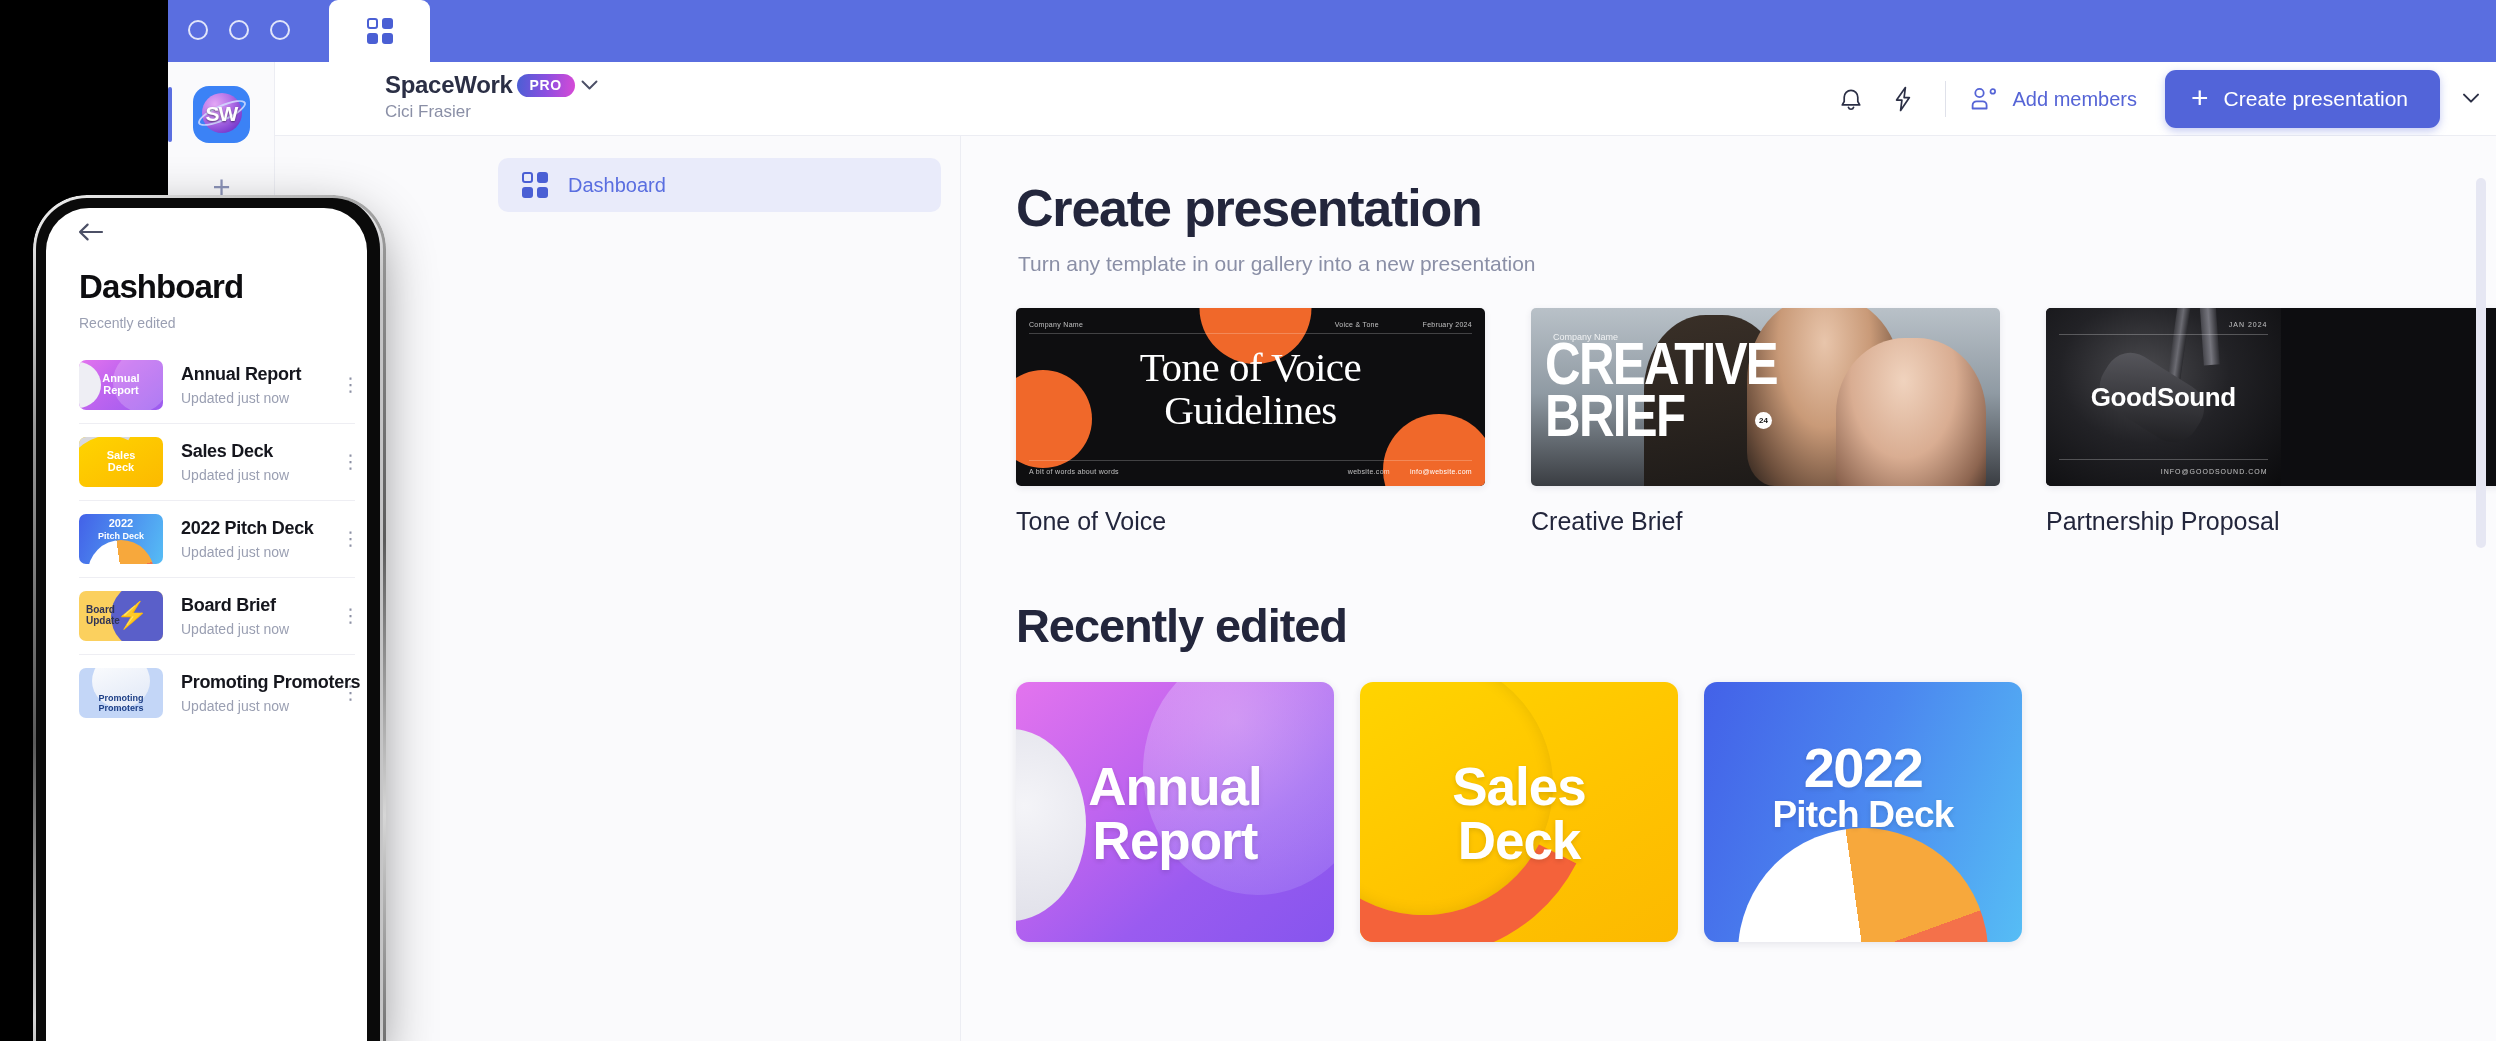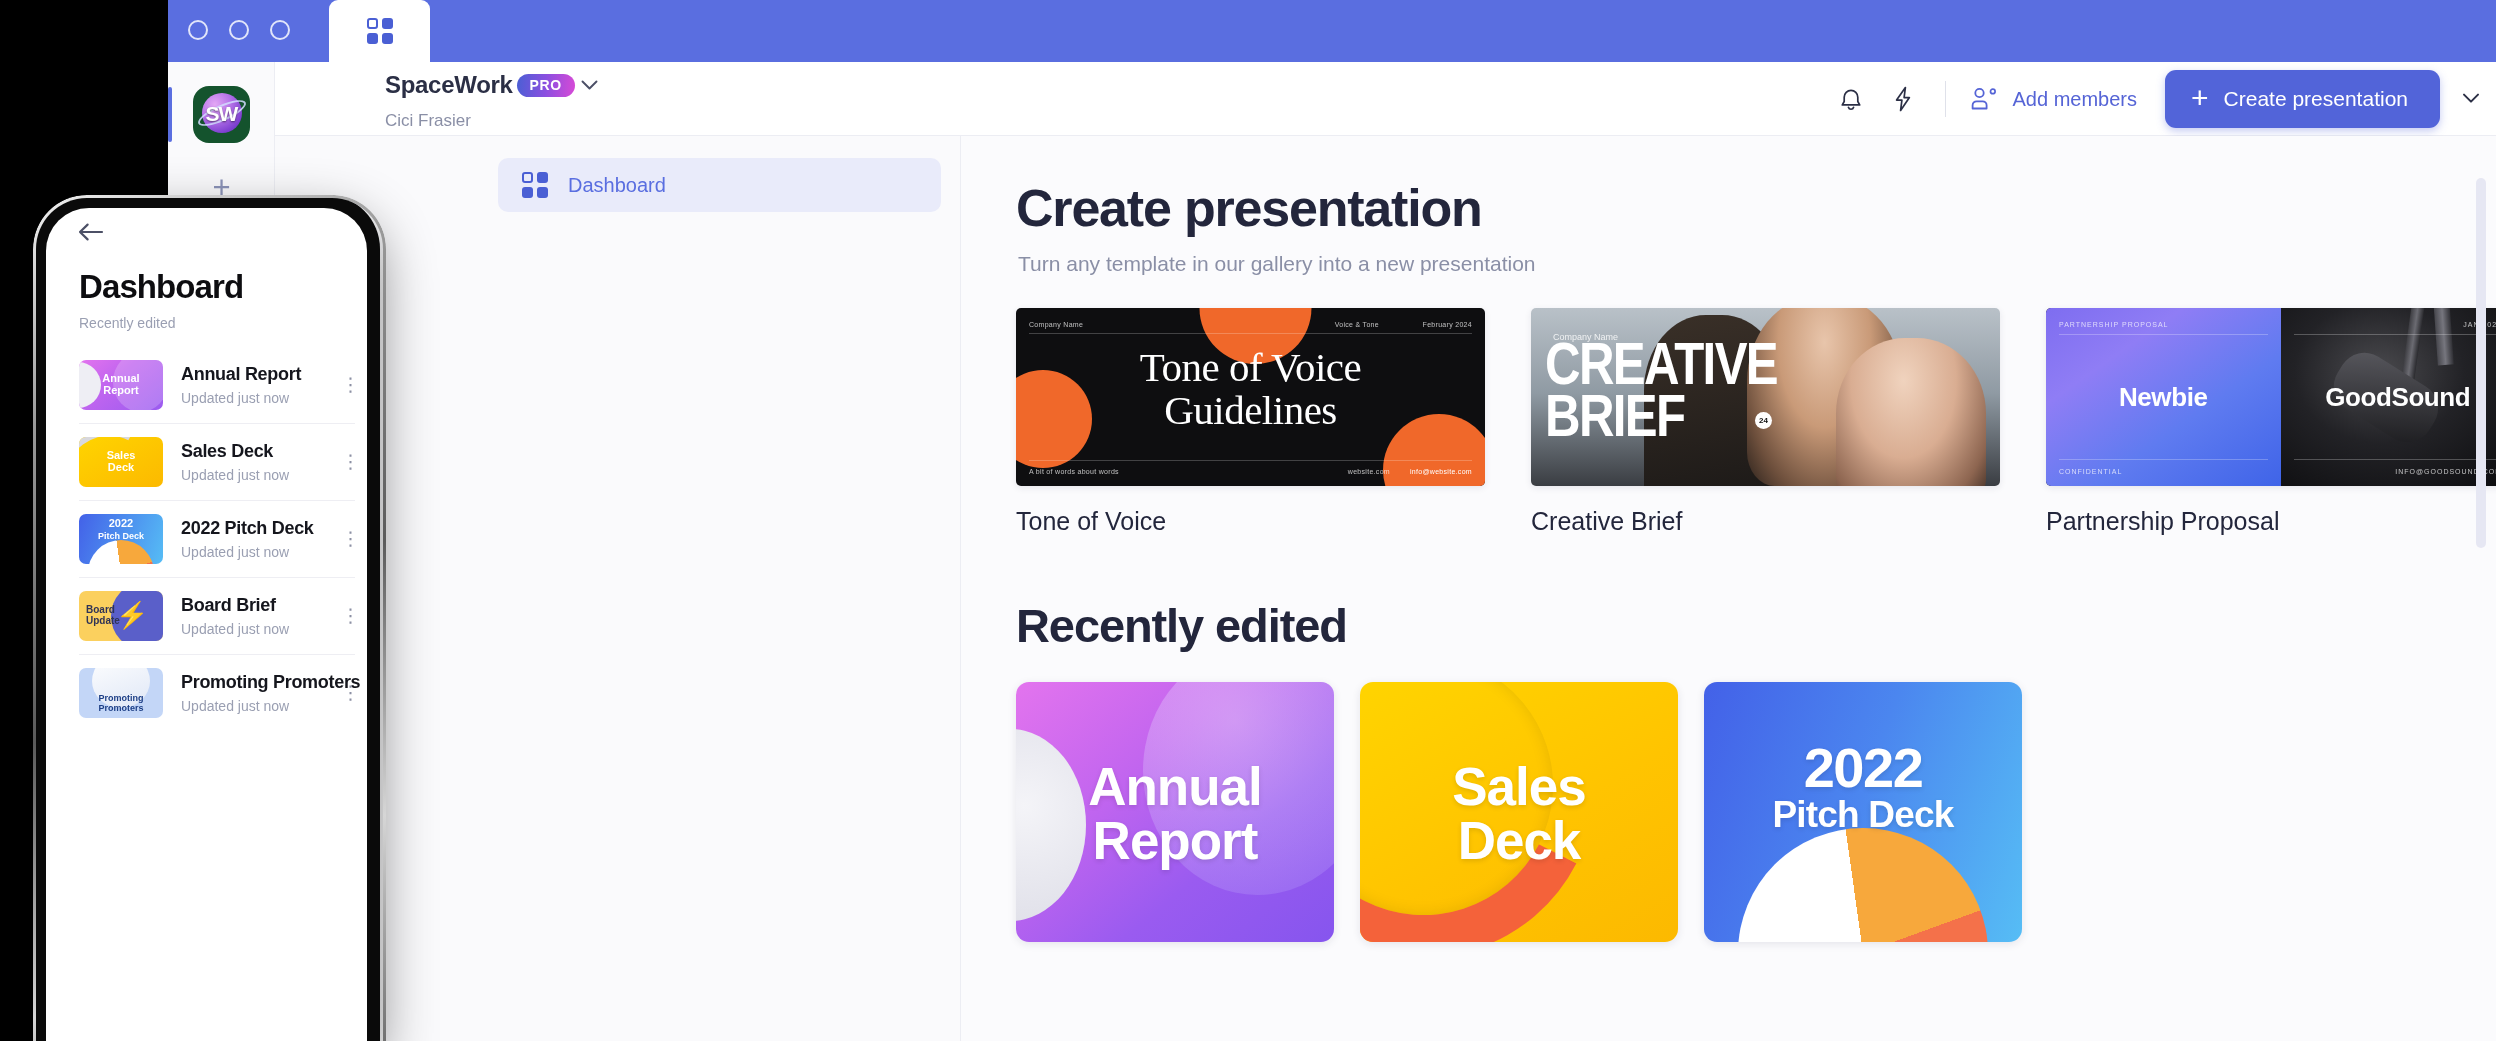--- a/index.html
+++ b/index.html
@@ -56,21 +56,21 @@
     background: #fafafc;
     border-right: 1px solid #ecedf3;
   }
   #rail-active-bar {
     position: absolute; left: 0px; top: 25px; width: 4px; height: 55px;
     border-radius: 3px; background: #5a6ee0;
   }
   #workspace-avatar {
     position: absolute; left: 25px; top: 24px;
     width: 57px; height: 57px; border-radius: 16px;
-    background: #14532d;
+    background: #3b82f6;
     overflow: hidden;
   }
   #workspace-avatar .planet {
     position: absolute; left: 9px; top: 7px; width: 40px; height: 40px;
     border-radius: 50%;
     background: radial-gradient(circle at 32% 28%, #e3a7f5 0%, #b573e8 40%, #7d3fd0 75%, #5a2ba8 100%);
   }
   #workspace-avatar .ring {
     position: absolute; left: 3px; top: 19px; width: 52px; height: 16px;
     border: 2px solid rgba(210,220,255,.85);
@@ -98,21 +98,21 @@
   }
   #ws-title-wrap { position: absolute; left: 110px; top: 9px; }
   #ws-title-row { display: flex; align-items: center; gap: 4px; }
   #ws-name { font-size: 24px; font-weight: bold; color: #2b2f45; letter-spacing: -.3px; }
   #pro-badge {
     display: inline-block; padding: 3px 13px 4px; border-radius: 999px;
     background: linear-gradient(95deg, #4a5fd4 0%, #8b4fe0 50%, #d84ad6 100%);
     color: #fff; font-size: 14px; font-weight: bold; letter-spacing: .6px;
   }
   #ws-chevron { color: #4b4f66; font-size: 15px; margin-left: 2px; }
-  #ws-owner { font-size: 17px; color: #8a8fa6; margin-top: 12px; }
+  #ws-owner { font-size: 17px; color: #8a8fa6; margin-top: 3px; }
 
   #header-actions {
     position: absolute; right: 16px; top: 0; height: 74px;
     display: flex; align-items: center; gap: 0;
   }
   .hdr-icon-btn {
     width: 52px; height: 52px; display: flex; align-items: center; justify-content: center;
     color: #2b2f45;
   }
   #hdr-divider { width: 1px; height: 36px; background: #dfe1ea; margin: 0 16px; }
@@ -499,27 +499,20 @@
             <span>CREATIVE</span><br>
             <span>BRIEF</span>
           </span>
           <span class="deg">24</span>
         </div>
         <div class="tpl-label">Creative Brief</div>
       </div>
 
       <div class="tpl">
         <div class="tpl-thumb ppr">
-          <span class="left-half">
-            <span class="hl t"></span>
-            <span class="hl b"></span>
-            <span class="tiny t1">PARTNERSHIP PROPOSAL</span>
-            <span class="tiny t2">CONFIDENTIAL</span>
-            <span class="word">Newbie</span>
-          </span>
           <span class="right-half">
             <span class="mic-arm"></span>
             <span class="mic-arm2"></span>
             <span class="mic-body"></span>
             <span class="hl t"></span>
             <span class="hl b"></span>
             <span class="tiny t3">JAN 2024</span>
             <span class="tiny t4">INFO@GOODSOUND.COM</span>
             <span class="word">GoodSound</span>
           </span>

